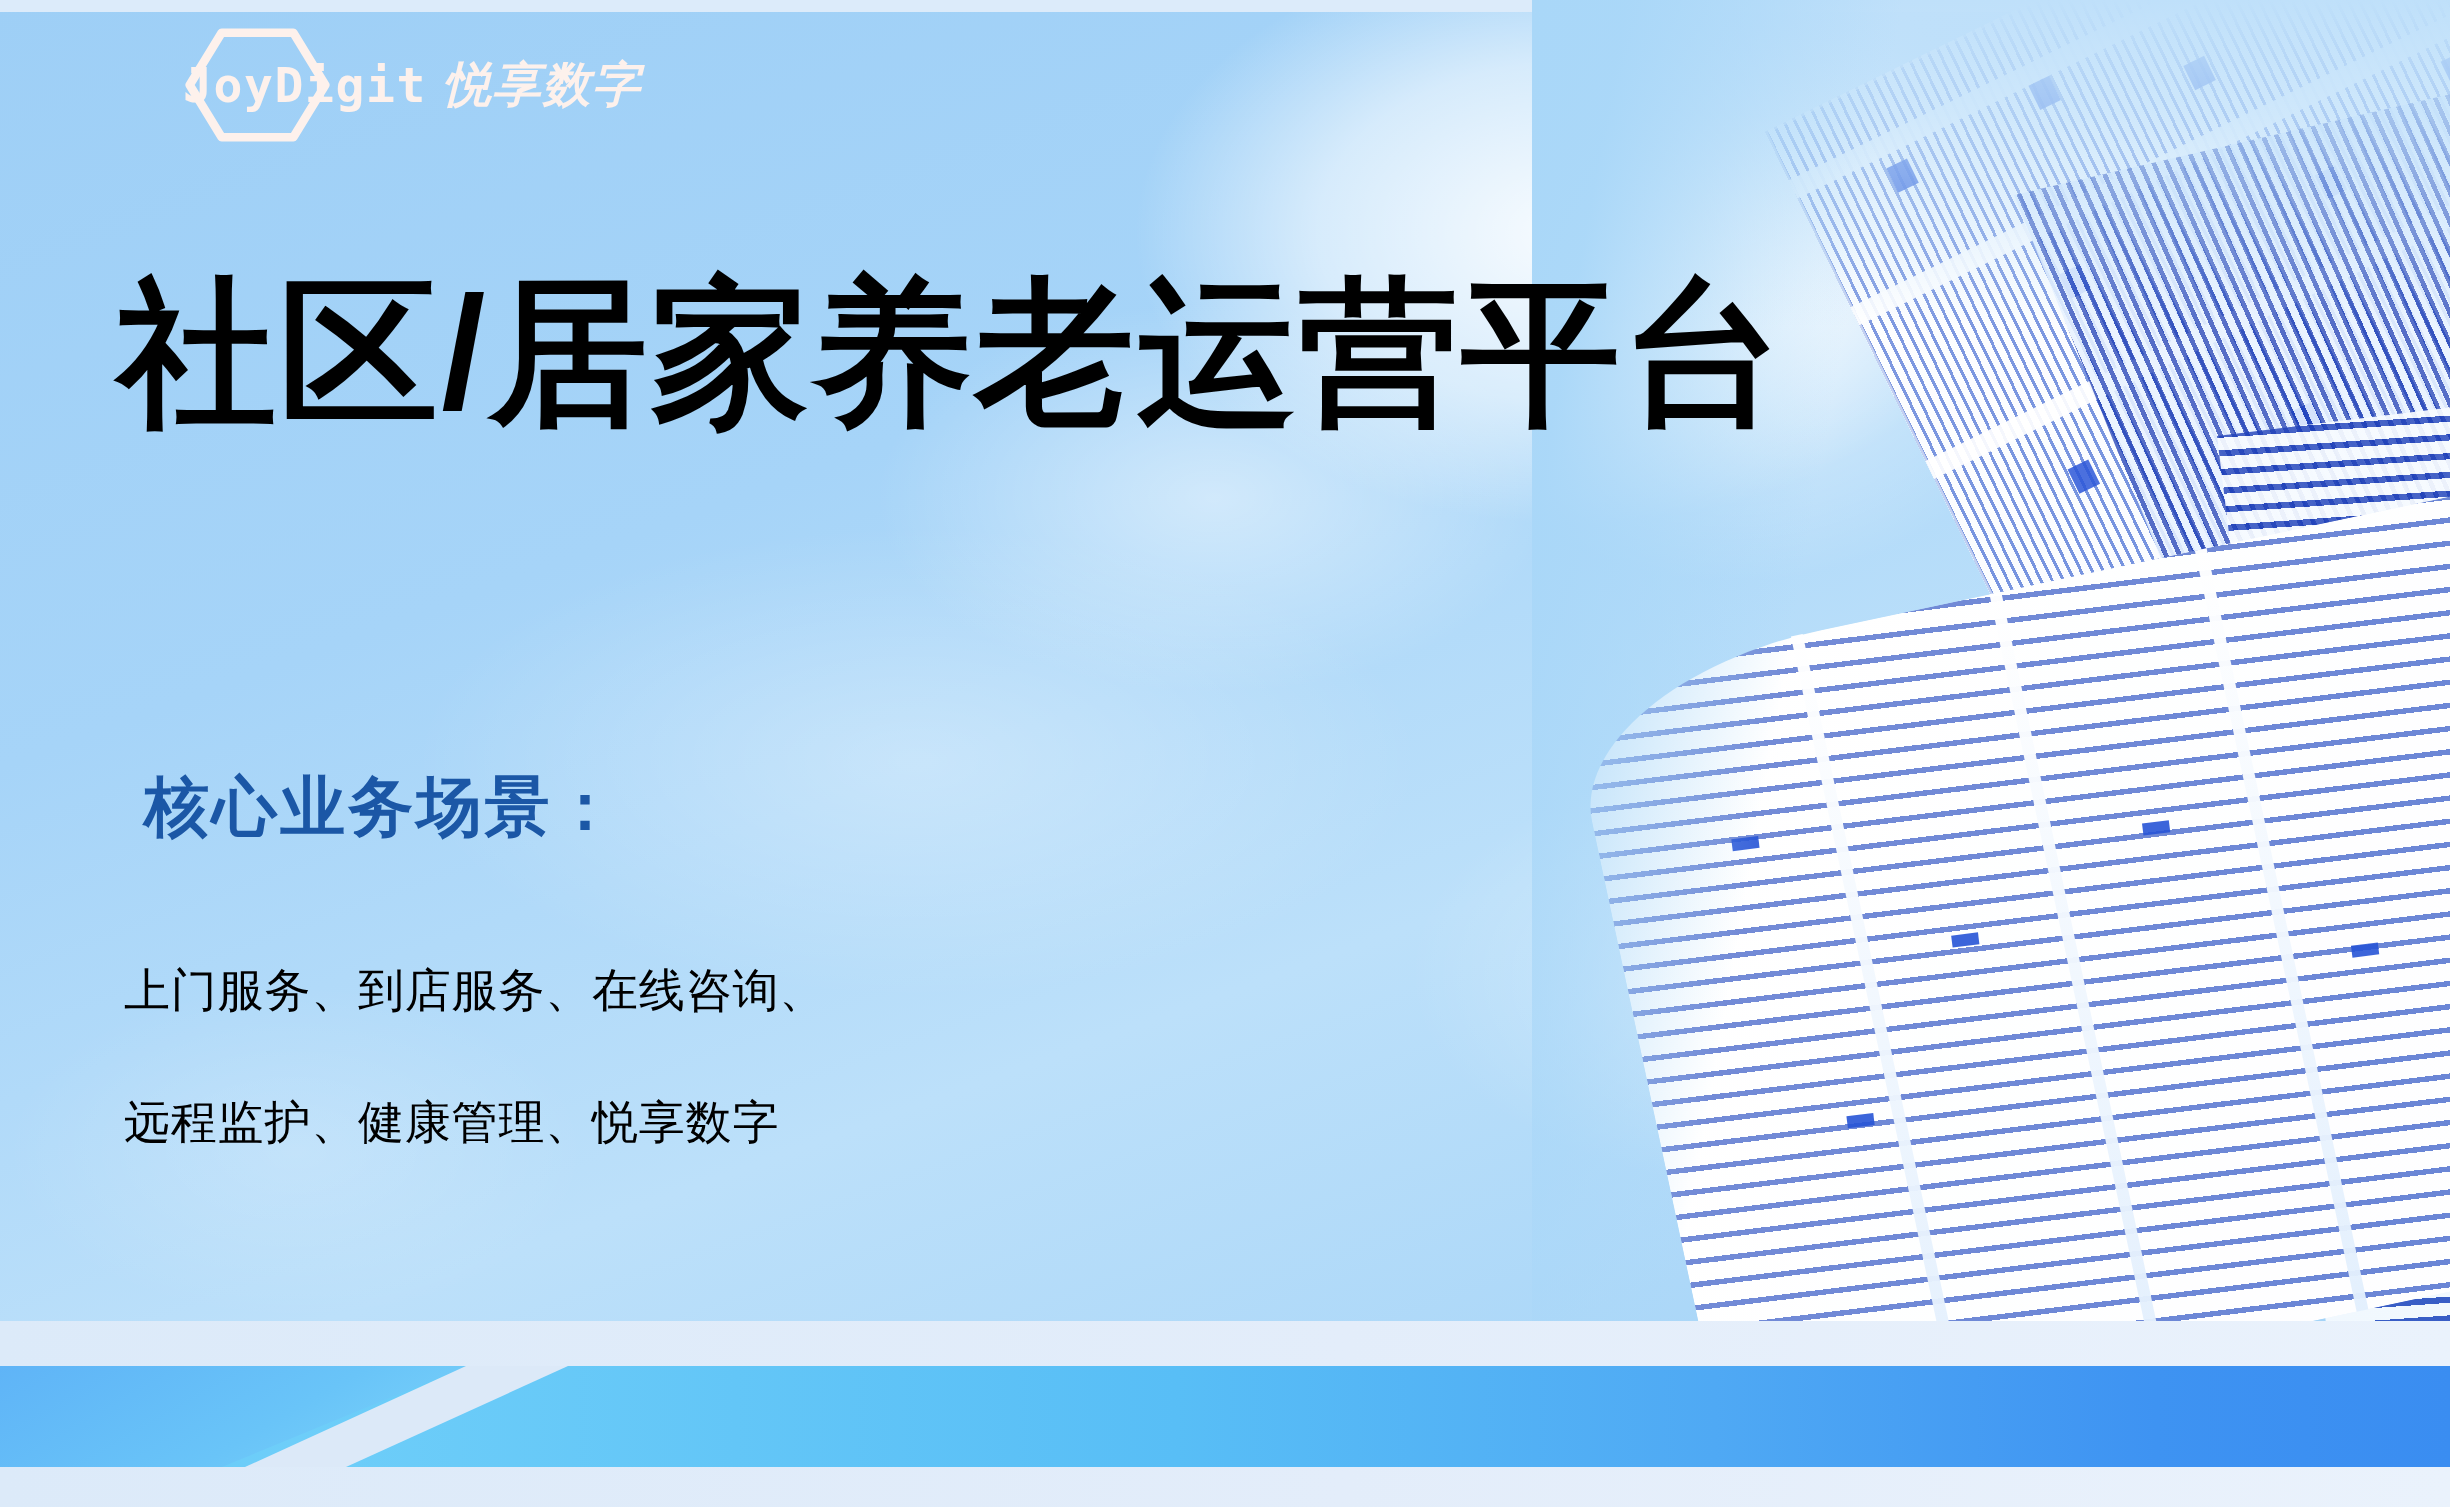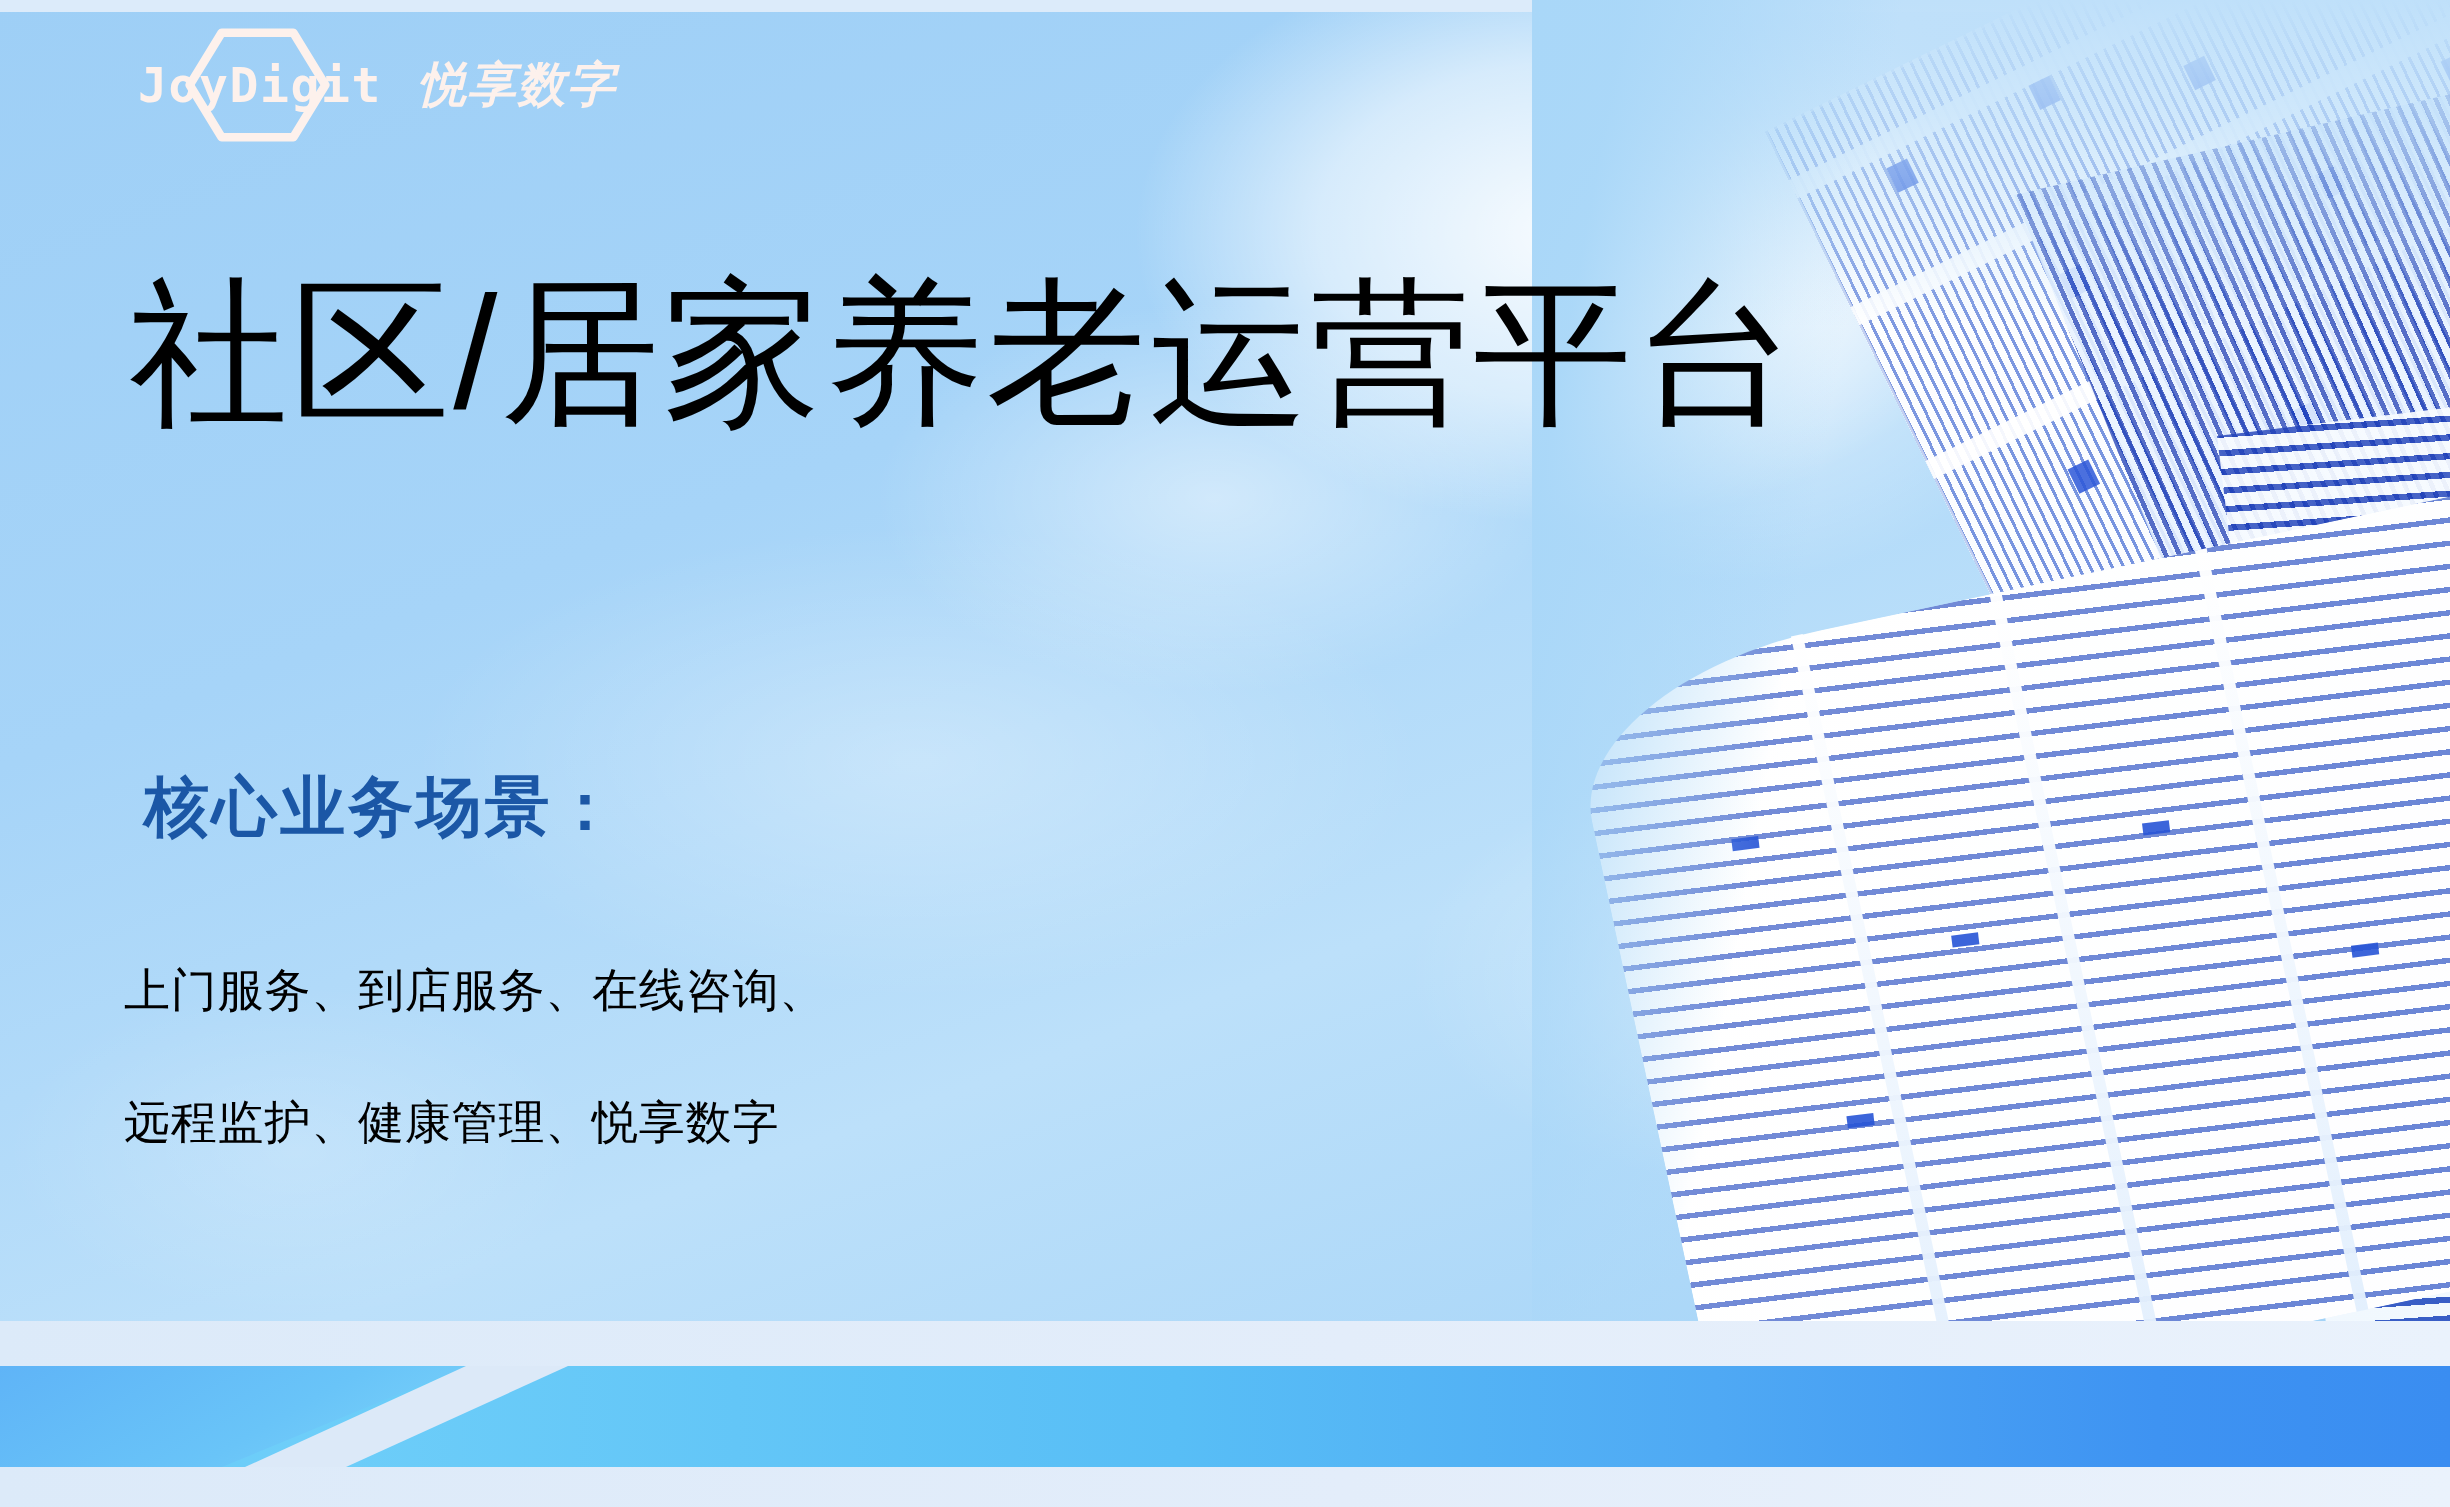--- a/index.html
+++ b/index.html
@@ -101,40 +101,40 @@
 
   
   .logo{
     position:absolute; left:138px; top:30px; height:109px;
     display:flex; align-items:center; gap:17px;
   }
   .logo .hexwrap{ position:absolute; left:47px; top:-1.6px; width:145px; height:114px; }
   .logo .hexwrap svg{ width:100%; height:100%; display:block; }
   .logo .wordmark{
     position:relative; z-index:2;
-    display:flex; align-items:flex-start; gap:36px;
+    display:flex; align-items:flex-start; gap:16px;
     color:#fdf2ee;
+    margin-left:45px;
   }
   .logo .latin{
     font-family:"DejaVu Sans Mono","Liberation Mono",monospace;
     font-size:48px; font-weight:700; letter-spacing:1.6px;
     line-height:1; color:#fdf1ec;
   }
   .logo .cjk{
     font-size:48px; font-weight:700; letter-spacing:1.6px;
     line-height:1; color:#fdf1ec;font-style:italic;
   }
 
   
   .title{
     position:absolute; left:117px; top:257px;
-    font-size:159px; font-weight:400; color:#000;
+    font-size:159px; font-weight:700; color:#000;
     letter-spacing:3.1px; line-height:1.22;
     white-space:nowrap;
-    margin-left:12px;
   }
 
   
   .subtitle{
     position:absolute; left:144px; top:774px;
     font-size:65px; font-weight:700; color:#1B57A6;
     letter-spacing:3.1px; line-height:1;
     white-space:nowrap;
   }
 

